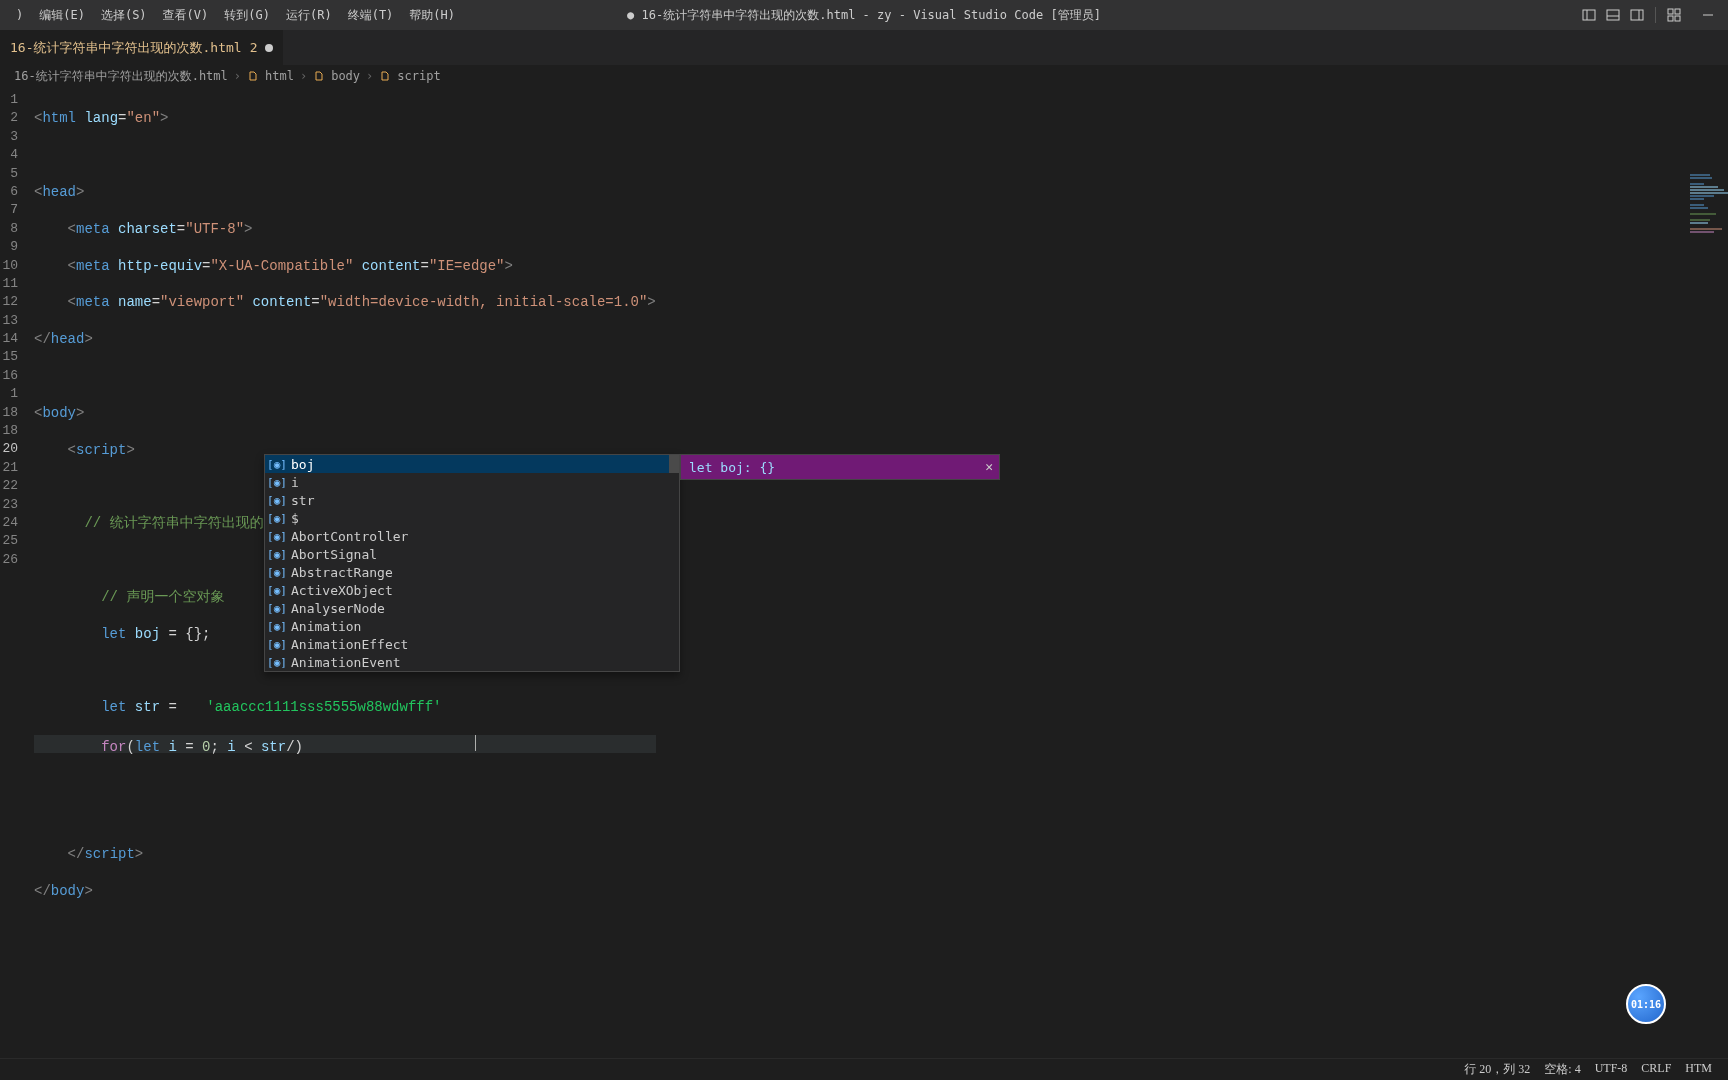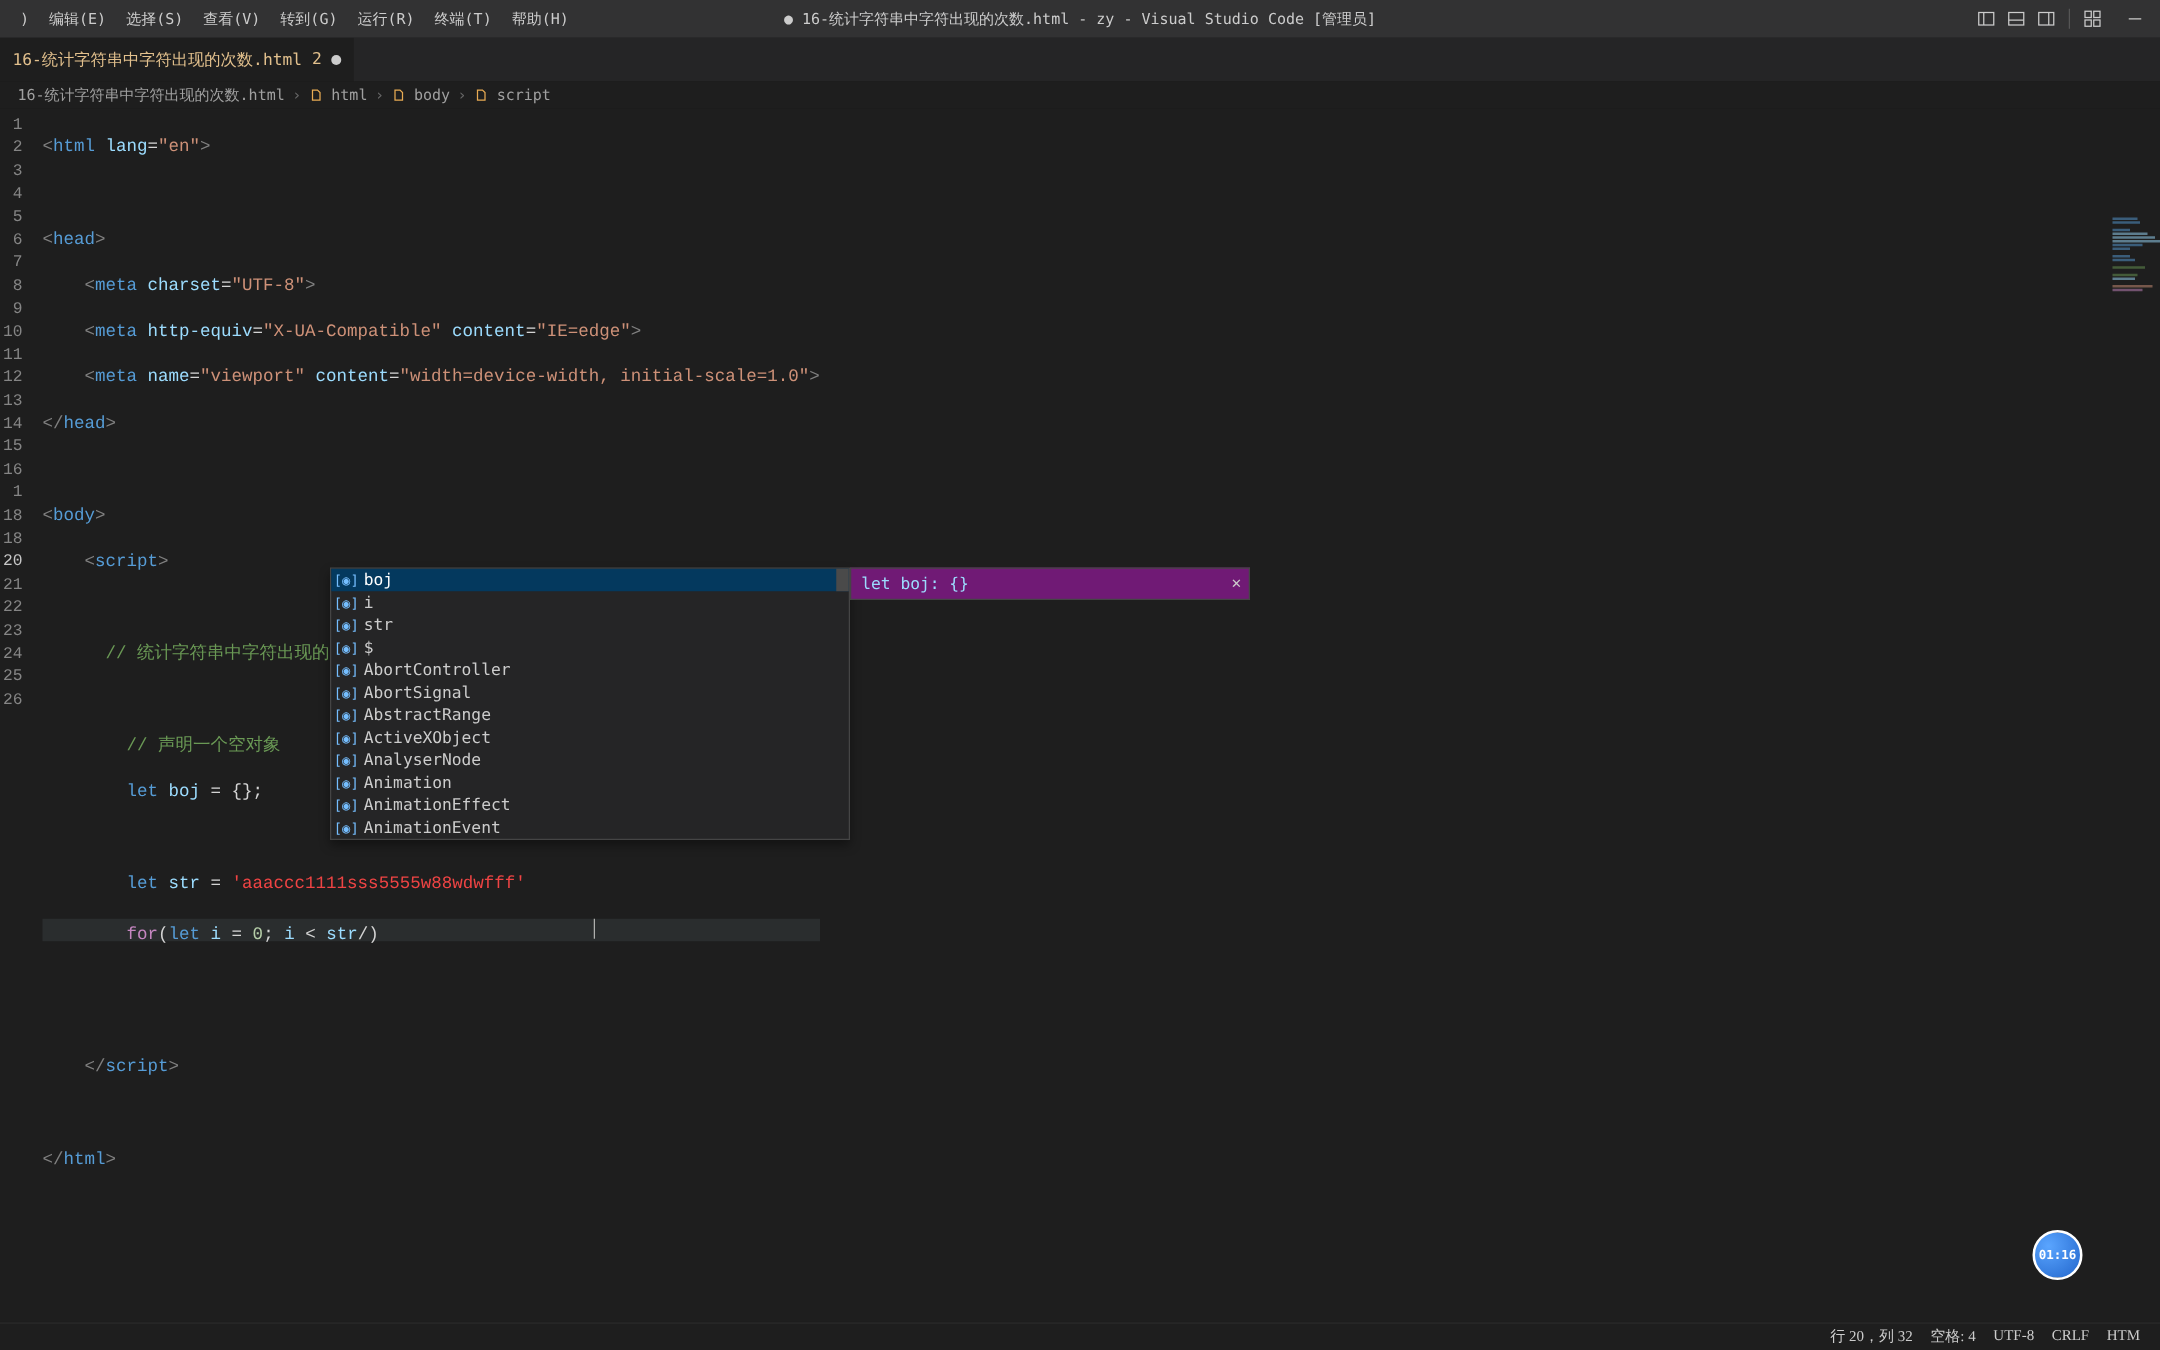--- a/index.html
+++ b/index.html
@@ -112,21 +112,21 @@
 .tk-tag { color:#569cd6; }
 .tk-pun { color:#808080; }
 .tk-attrN { color:#9cdcfe; }
 .tk-attrV { color:#ce9178; }
 .tk-txt { color:#d4d4d4; }
 .tk-com { color:#6a9955; }
 .tk-kw { color:#569cd6; }
 .tk-var { color:#9cdcfe; }
 .tk-op { color:#d4d4d4; }
 .tk-num { color:#b5cea8; }
-.tk-str { color:#ef4444; }
+.tk-str { color:#22c55e;margin-left:21px; }
 .tk-ctrl { color:#c586c0; }
 
 
 .suggest {
   position:absolute;
   left:264px;
   top:454px;
   width:416px;
   background:#252526;
   border:1px solid #454545;
@@ -381,22 +381,22 @@
 <div class="row">      <span class="tk-com">// 统计字符串中字符出现的次数</span></div>
 <div class="row"></div>
 <div class="row">        <span class="tk-com">// 声明一个空对象</span></div>
 <div class="row">        <span class="tk-kw">let</span> <span class="tk-var">boj</span><span class="tk-txt"> = {};</span></div>
 <div class="row"></div>
 <div class="row">        <span class="tk-kw">let</span> <span class="tk-var">str</span> <span class="tk-op">=</span> <span class="tk-str">'aaaccc1111sss5555w88wdwfff'</span></div>
 <div class="row hl">        <span class="tk-ctrl">for</span><span class="tk-txt">(</span><span class="tk-kw">let</span> <span class="tk-var">i</span> <span class="tk-op">=</span> <span class="tk-num">0</span><span class="tk-txt">;</span> <span class="tk-var">i</span> <span class="tk-op">&lt;</span> <span class="tk-var">str</span><span class="tk-op">/</span><span class="tk-txt">)</span>                    <span class="text-cursor-mark"></span></div>
 <div class="row"></div>
 <div class="row"></div>
 <div class="row">    <span class="tk-pun">&lt;/</span><span class="tk-tag">script</span><span class="tk-pun">&gt;</span></div>
-<div class="row"></div>
-<div class="row"><span class="tk-pun">&lt;/</span><span class="tk-tag">html</span><span class="tk-pun">&gt;</span></div>
+<div class="row"><span class="tk-pun">&lt;/</span><span class="tk-tag">body</span><span class="tk-pun">&gt;</span></div>
+<div class="row"></div>
   </div>
 
   <div class="minimap">
     <div class="minimap-line" style="background:#569cd6;width:20px"></div>
     <div class="minimap-line" style="background:#569cd6;width:22px"></div>
     <div class="minimap-line"></div>
     <div class="minimap-line" style="background:#569cd6;width:14px"></div>
     <div class="minimap-line" style="background:#9cdcfe;width:28px"></div>
     <div class="minimap-line" style="background:#9cdcfe;width:34px"></div>
     <div class="minimap-line" style="background:#9cdcfe;width:38px"></div>

